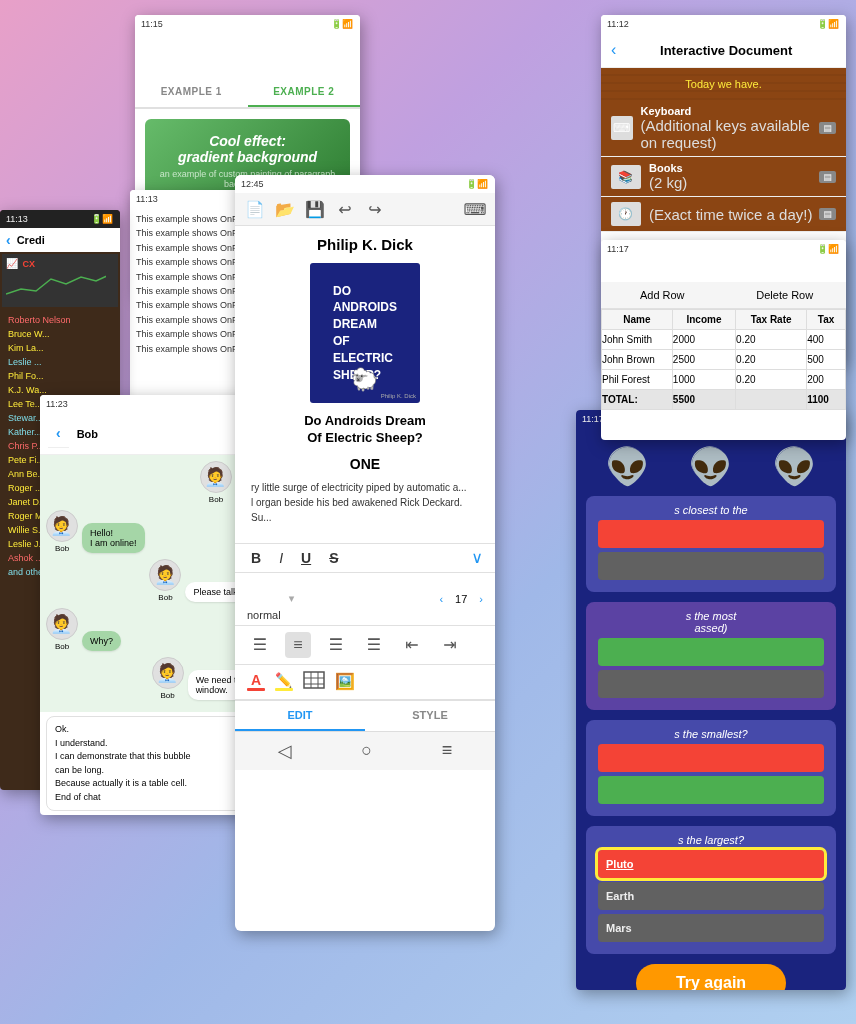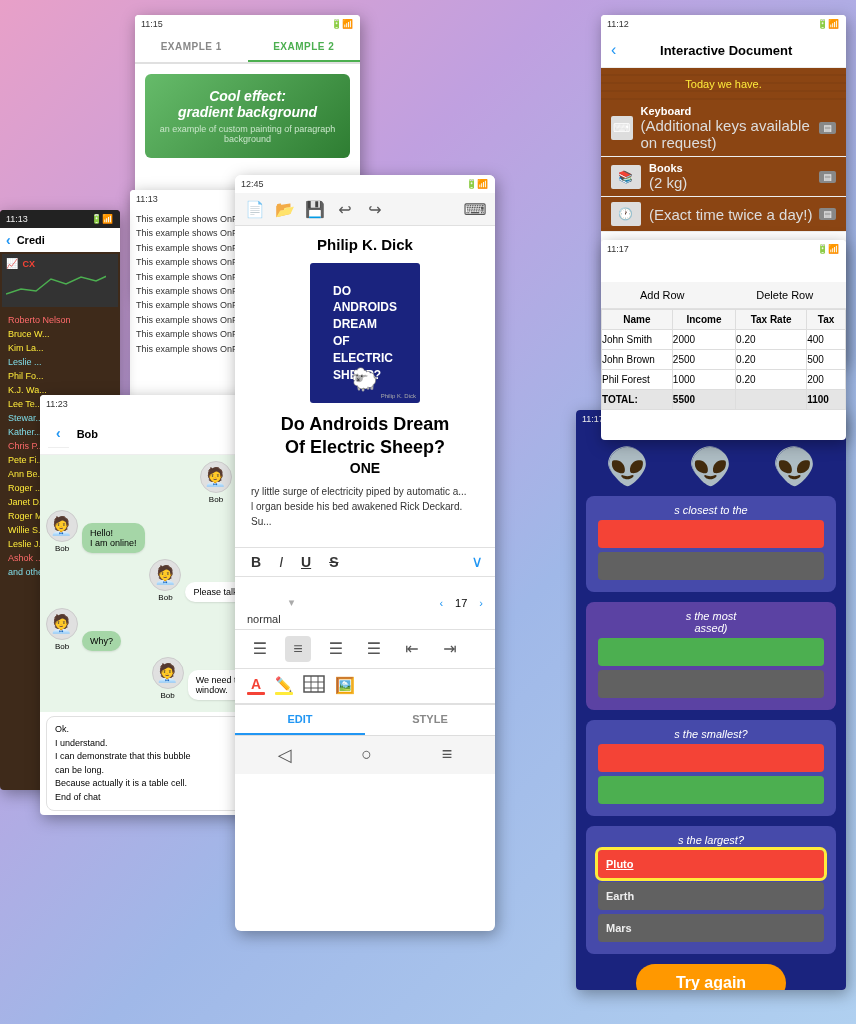--- a/index.html
+++ b/index.html
@@ -37,20 +37,21 @@
     #screen1 {
       left: 135px;
       top: 15px;
       width: 225px;
       height: 280px;
     }
     .tabs-bar {
       display: flex;
       border-bottom: 2px solid #e0e0e0;
       background: #fff;
+      margin-top: 45px;
     }
     .tab-item {
       flex: 1;
       text-align: center;
       padding: 8px 4px;
       font-size: 10px;
       font-weight: bold;
       color: #888;
       letter-spacing: 0.5px;
     }
@@ -233,21 +234,21 @@
       overflow: hidden;
     }
     .book-cover-inner {
       position: absolute;
       inset: 0;
       display: flex;
       flex-direction: column;
       align-items: center;
       justify-content: center;
     }
-    .wp-book-title { font-size: 18px; font-weight: bold; line-height: 1.3; margin-bottom: 0; }
+    .wp-book-title { font-size: 13px; font-weight: bold; line-height: 1.3; margin-bottom: 9px; }
     .wp-chapter { font-size: 14px; font-weight: bold; }
     .wp-body-text {
       font-size: 10px;
       text-align: left;
       line-height: 1.5;
       margin: 8px 0;
       color: #333;
     }
     .format-toolbar {
       display: flex;

